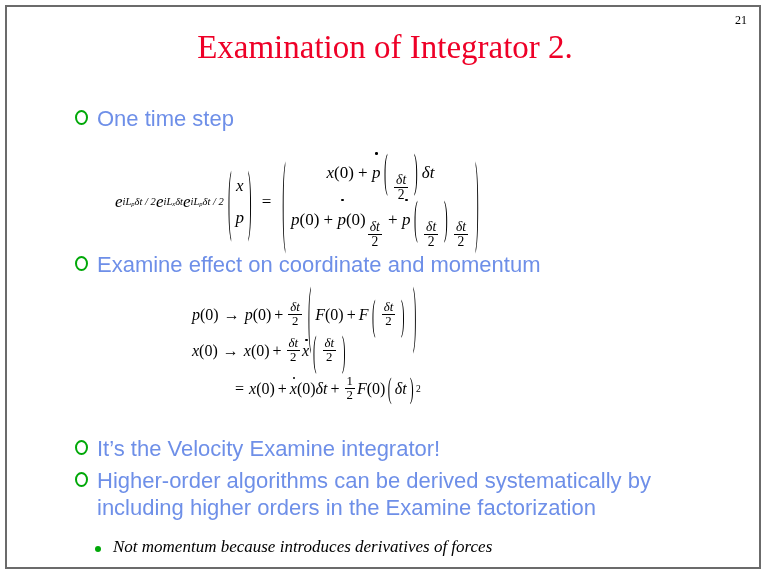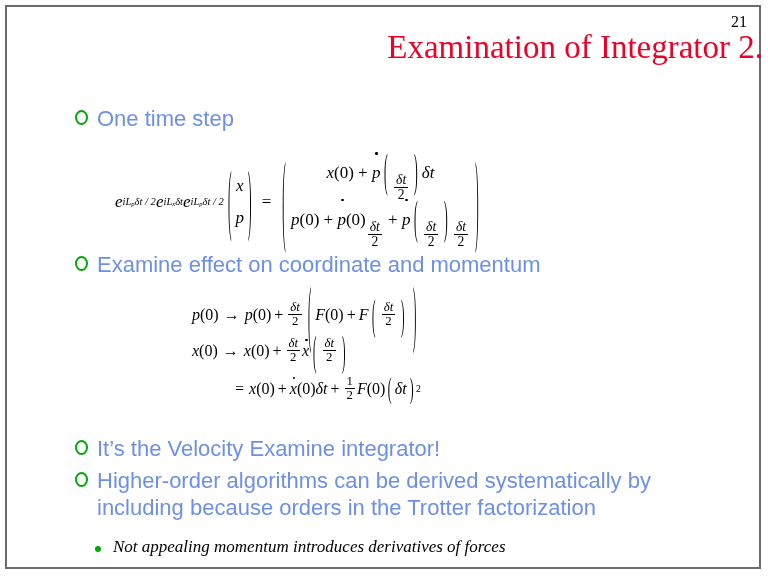--- a/index.html
+++ b/index.html
@@ -24,32 +24,32 @@
     background: #ffffff;
     border: 2px solid #6b6b6b;
     box-sizing: border-box;
   }
 
   
   #page-number {
     position: absolute;
     right: 12px;
     top: 6px;
-    font-size: 16px;
+    font-size: 12px;
     color: #000000;
     font-family: "Liberation Serif", serif;
   }
 
   
   #title {
     position: absolute;
     left: 0;
     top: 22px;
     width: 756px;
-    text-align: right;
+    text-align: center;
     font-size: 33px;
     color: #ee0027;
     font-family: "Liberation Serif", "DejaVu Serif", serif;
     letter-spacing: 0px;
   }
 
   
   .bullet-row {
     position: absolute;
     display: flex;
@@ -302,21 +302,21 @@
     </span>
   </div>
 
   <div class="bullet-row" style="left:68px; top:428px;">
     <span class="ring"></span>
     <span class="bullet-text">It’s the Velocity Examine integrator!</span>
   </div>
 
   <div class="bullet-row" style="left:68px; top:460px; width:630px;">
     <span class="ring"></span>
-    <span class="bullet-text" style="white-space:normal;">Higher-order algorithms can be derived systematically by including because orders in the Trotter factorization</span>
+    <span class="bullet-text" style="white-space:normal;">Higher-order algorithms can be derived systematically by including higher orders in the Examine factorization</span>
   </div>
 
   <div class="sub-row" style="left:88px; top:530px;">
     <span class="dot"></span>
-    <span class="sub-text">Not appealing momentum introduces derivatives of forces</span>
+    <span class="sub-text">Not momentum because introduces derivatives of forces</span>
   </div>
 
 </div>
 
 </body></html>

